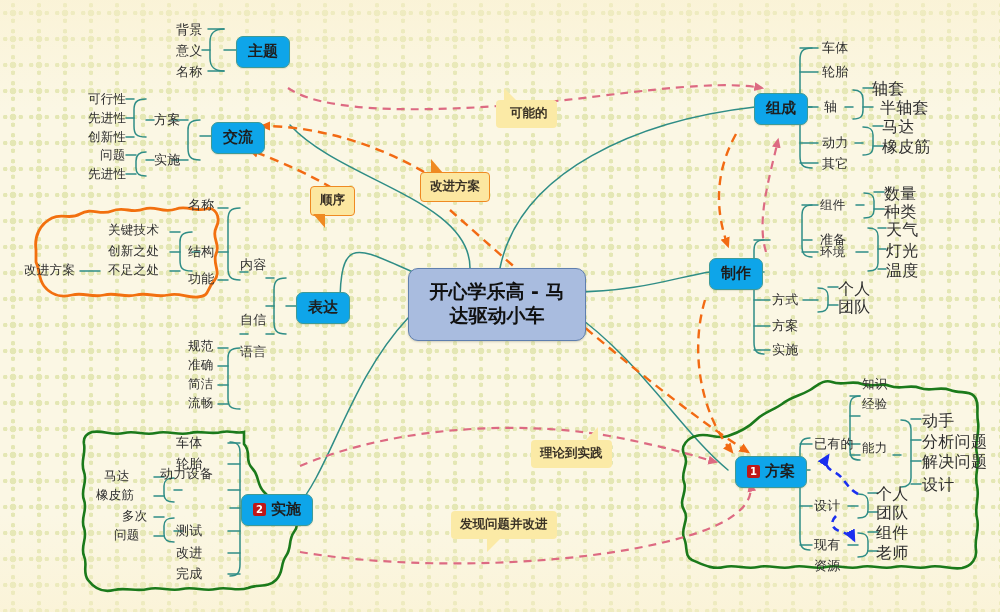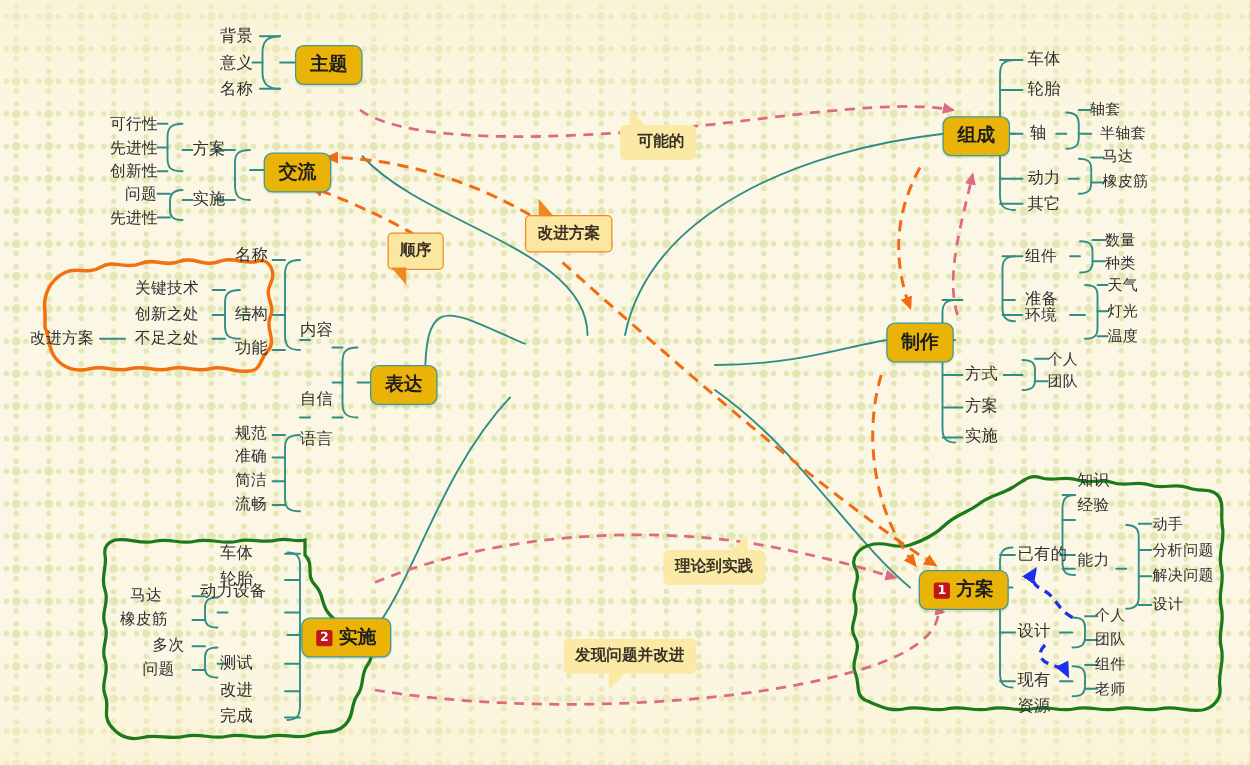--- a/index.html
+++ b/index.html
@@ -24,24 +24,24 @@
   }
   #bgvig{position:absolute;inset:0;pointer-events:none;
       background:linear-gradient(180deg, rgba(250,240,205,.55), rgba(255,255,255,0) 18%, rgba(255,255,255,0) 84%, rgba(250,240,205,.5));}
 
   svg.layer{position:absolute;left:0;top:0;width:1000px;height:612px;overflow:visible;}
 
   
   .lbl{position:absolute;white-space:nowrap;color:#2f2f2f;
        font-size:13px;line-height:1;letter-spacing:.3px;}
   .lbl.sm{font-size:12.5px;}
-  .lbl.xs{font-size:12px;}
+  .lbl.xs{font-size:16px;}
 
   .boxnode{position:absolute;white-space:nowrap;
-     background:#eab308;border:1.4px solid #3f9a96;border-radius:7px;
+     background:#0ea5e9;border:1.4px solid #3f9a96;border-radius:7px;
      color:#1e1e1e;font-size:15px;font-weight:bold;
      padding:5px 11px 6px;box-shadow:0 1px 1px rgba(120,120,90,.18);}
   .boxnode .badge{display:inline-block;width:13px;height:13px;line-height:13px;
      background:#c01717;color:#fff;font-size:10px;font-weight:bold;text-align:center;
      border-radius:2px;margin-right:5px;vertical-align:1px;}
 
   #center{position:absolute;left:408px;top:268px;width:164px;
      background:#a9bcdf;border:1.6px solid #5f7fae;border-radius:10px;
      color:#101010;font-size:19px;font-weight:bold;text-align:center;
      padding:10px 6px 12px;line-height:1.28;
@@ -272,20 +272,24 @@
 
     <path fill="none" stroke="#f26a13" stroke-width="2.4" stroke-dasharray="9,6" marker-end="url(#ah-or)" d="M705,300 C690,350 700,412 732,452"></path>
 
     <path fill="none" stroke="#f26a13" stroke-width="2.4" stroke-dasharray="9,6" marker-end="url(#ah-or)" d="M450,210 C540,290 660,396 748,452"></path>
 
     <path fill="none" stroke="#1a2ff0" stroke-width="2.6" stroke-dasharray="7,5" marker-end="url(#ah-bl)" d="M858,494 C846,488 844,476 834,472 C826,468 824,462 828,456"></path>
 
     <path fill="none" stroke="#1a2ff0" stroke-width="2.6" stroke-dasharray="7,5" marker-end="url(#ah-bl)" d="M836,516 C828,524 834,530 842,532 C848,534 852,536 854,540"></path>
   </svg>
 
+  <div id="center">
+    <div>开心学乐高 - 马</div>
+    <div>达驱动小车</div>
+  </div>
 
   <div class="boxnode" style="left:236px;top:36px;"><span>主题</span></div>
   <div class="boxnode" style="left:211px;top:122px;"><span>交流</span></div>
   <div class="boxnode" style="left:296px;top:292px;"><span>表达</span></div>
   <div class="boxnode" style="left:754px;top:93px;"><span>组成</span></div>
   <div class="boxnode" style="left:709px;top:258px;"><span>制作</span></div>
   <div class="boxnode" style="left:735px;top:456px;">
     <span class="badge">1</span><span>方案</span></div>
   <div class="boxnode" style="left:241px;top:494px;">
     <span class="badge">2</span><span>实施</span></div>

